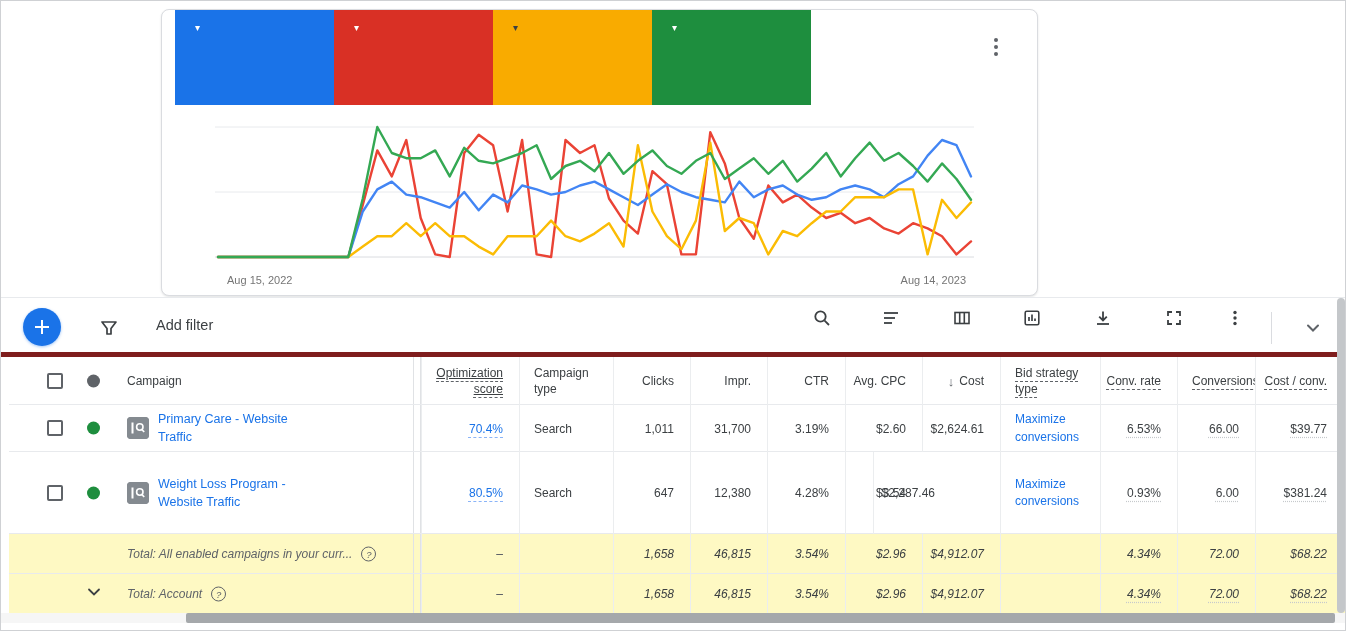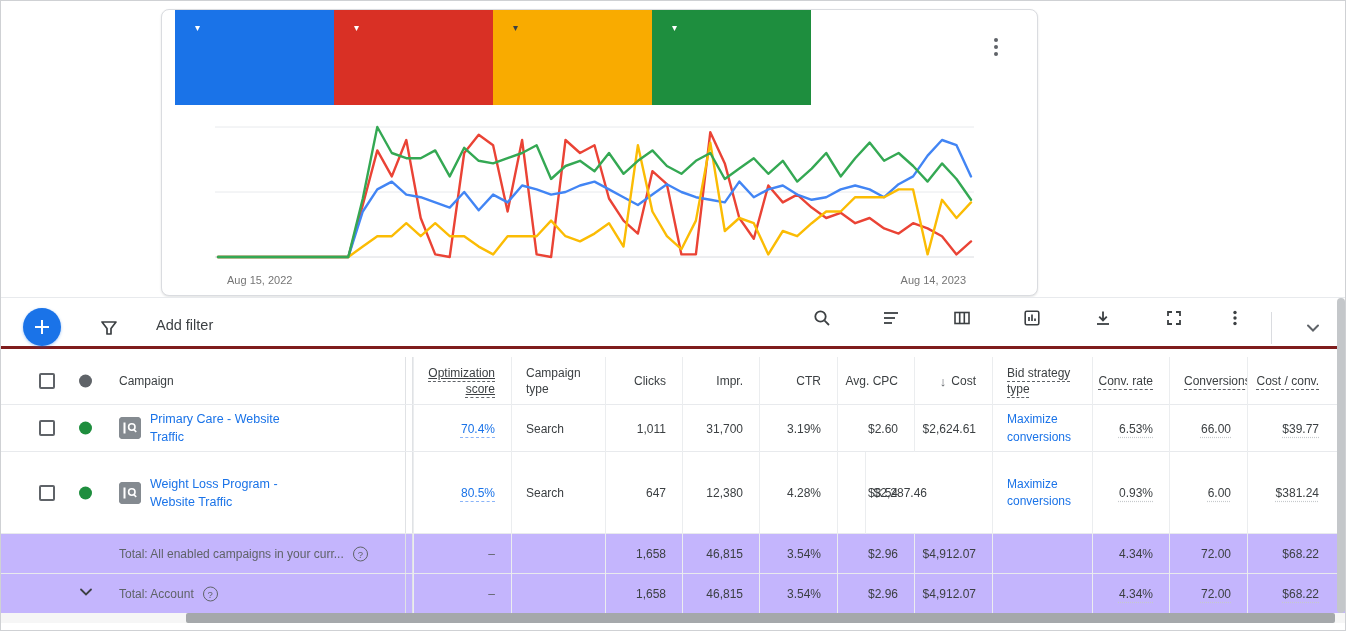--- a/index.html
+++ b/index.html
@@ -24,40 +24,40 @@
   #card-menu { position:absolute; right:32px; top:26px; width:18px; height:22px;
     display:flex; flex-direction:column; align-items:center; justify-content:center; gap:3px; cursor:pointer; }
   #card-menu i { width:4px; height:4px; border-radius:50%; background:#5f6368; }
   #plot-wrap { position:absolute; left:53px; top:107px; width:759px; height:151px; }
   #axis-labels { position:absolute; left:53px; top:264px; width:759px; font-size:11px; color:#757575; }
   #axis-left { position:absolute; left:12px; }
   #axis-right { position:absolute; right:8px; }
 
   
   #toolbar {
-    position:absolute; left:0; top:296px; width:1346px; height:52px;
-    background:#fff; border-top:1px solid #e8eaed; border-bottom:3px solid #7f1d1d;
+    position:absolute; left:0; top:296px; width:1346px; height:60px;
+    background:#fff; border-top:1px solid #e8eaed; border-bottom:5px solid #7f1d1d;
   }
   #plus-btn { position:absolute; left:22px; top:10px; width:38px; height:38px; border-radius:50%;
     background:#1a73e8; color:#fff; display:flex; align-items:center; justify-content:center; cursor:pointer;
     box-shadow:0 1px 3px rgba(26,115,232,.4); }
   #plus-btn svg { display:block; }
   #filter-funnel { position:absolute; left:98px; top:20px; cursor:pointer; }
   #add-filter { position:absolute; left:155px; top:19px; font-size:14.5px; color:#3c4043; cursor:pointer; }
   #toolbar-actions { position:absolute; left:788px; top:7px; display:flex; }
   .tb-item { display:flex; flex-direction:column; align-items:center; justify-content:flex-start; gap:3px;
     padding-top:3px; cursor:pointer; }
   .tb-item .tb-label { font-size:12px; color:#3c4043; }
   .tb-divider { width:1px; height:32px; background:#dadce0; margin:7px 14px 0 10px; }
   #tb-collapse { margin-top:12px; margin-left:16px; cursor:pointer; }
 
   
-  #table { position:absolute; left:0; top:356px; width:1346px; }
+  #table { position:absolute; left:0; top:356px; width:1346px;padding-left:8px; }
   .t-row { position:relative; border-bottom:1px solid #e8eaed; background:#fff; }
-  .t-row.total { background:#c4b5fd; }
+  .t-row.total { background:#fef9c3;font-style:italic; }
   .cell { position:absolute; top:0; height:100%; display:flex; align-items:center; font-size:12px;
     border-left:1px solid #ebedef; overflow:hidden; }
   .cell.right { justify-content:flex-end; padding-right:16px; text-align:right; }
   .cell.left  { justify-content:flex-start; padding-left:14px; text-align:left; }
   .hdr { font-size:12px; color:#3c4043; }
   .hdr .wrap2 { line-height:1.35; }
   .dashed-u { text-decoration:underline dashed; text-decoration-color:#5f6368; text-underline-offset:4px; text-decoration-thickness:1px; }
   .dotted-u { text-decoration:underline dotted; text-decoration-color:#c6c9cc; text-underline-offset:4px; }
   .link { color:#1a73e8; cursor:pointer; }
   .link.dashed-u { text-decoration-color:#8ab4f8; }

